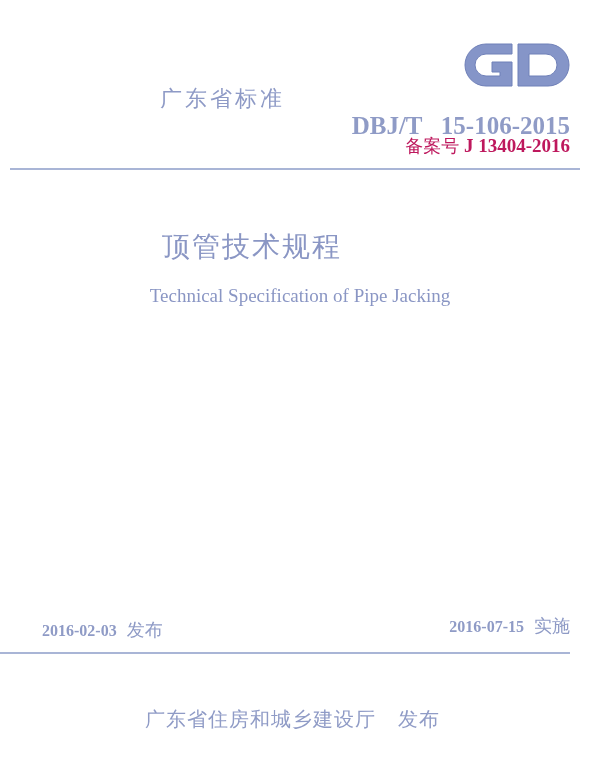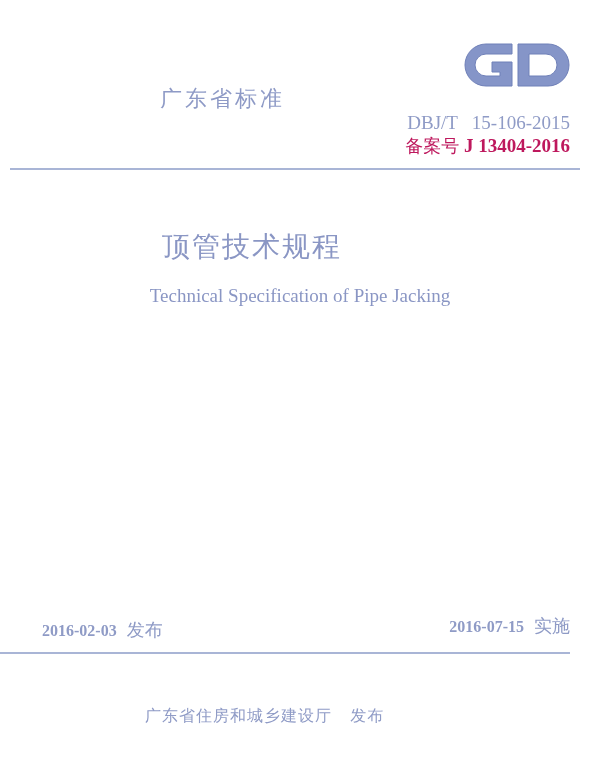--- a/index.html
+++ b/index.html
@@ -1,33 +1,33 @@
 <!DOCTYPE html>
 <html><head>
 <meta charset="utf-8">
 <style>
   html, body { margin:0; padding:0; }
   body { width:600px; height:772px; background:#ffffff; position:relative; overflow:hidden;
          font-family:"DejaVu Serif", serif; color:#8f9bc4; }
   .abs { position:absolute; }
   .logo { left:462px; top:40px; width:110px; height:50px; }
   .std-type { left:160px; top:84px; font-family:"DejaVu Sans", sans-serif; font-size:22px; letter-spacing:3px; color:#8e9ac6;text-align:center; }
-  .code1 { right:30px; top:112px; font-family:"Liberation Serif", serif; font-weight:normal; font-size:19px; color:#8f9bc6; white-space:pre; }
+  .code1 { right:30px; top:112px; font-family:"Liberation Serif", serif; font-weight:bold; font-size:25px; color:#8f9bc6; white-space:pre; }
   .code2 { right:30px; top:134px; font-family:"Liberation Serif", serif; font-weight:bold; font-size:19px; color:#be185d; }
   .code2 .cn { font-family:"DejaVu Serif", serif; font-weight:normal; font-size:18px; }
   .line { height:2px; background:#a9b5d6; }
   .line1 { left:10px; top:168px; width:570px; }
   .line2 { left:0px; top:652px; width:570px; }
   .title-cn { left:0; width:504px; text-align:center; top:228px; font-size:28px; letter-spacing:2px; color:#8a96c4; }
   .title-en { left:0; width:600px; text-align:center; top:285px; font-family:"Liberation Serif", serif; font-size:19px; color:#8a96c4; }
   .date-l { left:42px; top:618px; font-size:18px; color:#8f9bc6; }
   .date-r { right:30px; top:614px; font-size:18px; color:#8f9bc6; }
   .date-l .d, .date-r .d { font-family:"Liberation Serif", serif; font-weight:bold; font-size:16px; }
   .date-l .cn, .date-r .cn { font-family:"DejaVu Sans", sans-serif; margin-left:10px; }
-  .publisher { left:145px; top:706px; font-family:"DejaVu Sans", sans-serif; font-size:16px; color:#8f9bc6; letter-spacing:1px; white-space:pre; }
+  .publisher { left:145px; top:706px; font-family:"DejaVu Sans", sans-serif; font-size:20px; color:#8f9bc6; letter-spacing:1px; white-space:pre; }
 </style>
 </head>
 <body>
 
 <div class="abs logo">
   <svg width="110" height="50" viewBox="0 0 110 50">
 
     <path d="M50 4 H24 A21 21 0 0 0 24 46 H50 V22 H30 V32 H38 V36 H24 A11 11 0 0 1 24 14 H50 Z" fill="#8595c8" stroke="#6f80b8" stroke-width="1"></path>
 
     <path d="M56 4 H86 A21 21 0 0 1 86 46 H56 Z M67 14 V36 H84 A11 11 0 0 0 84 14 Z" fill="#8595c8" fill-rule="evenodd" stroke="#6f80b8" stroke-width="1"></path>

